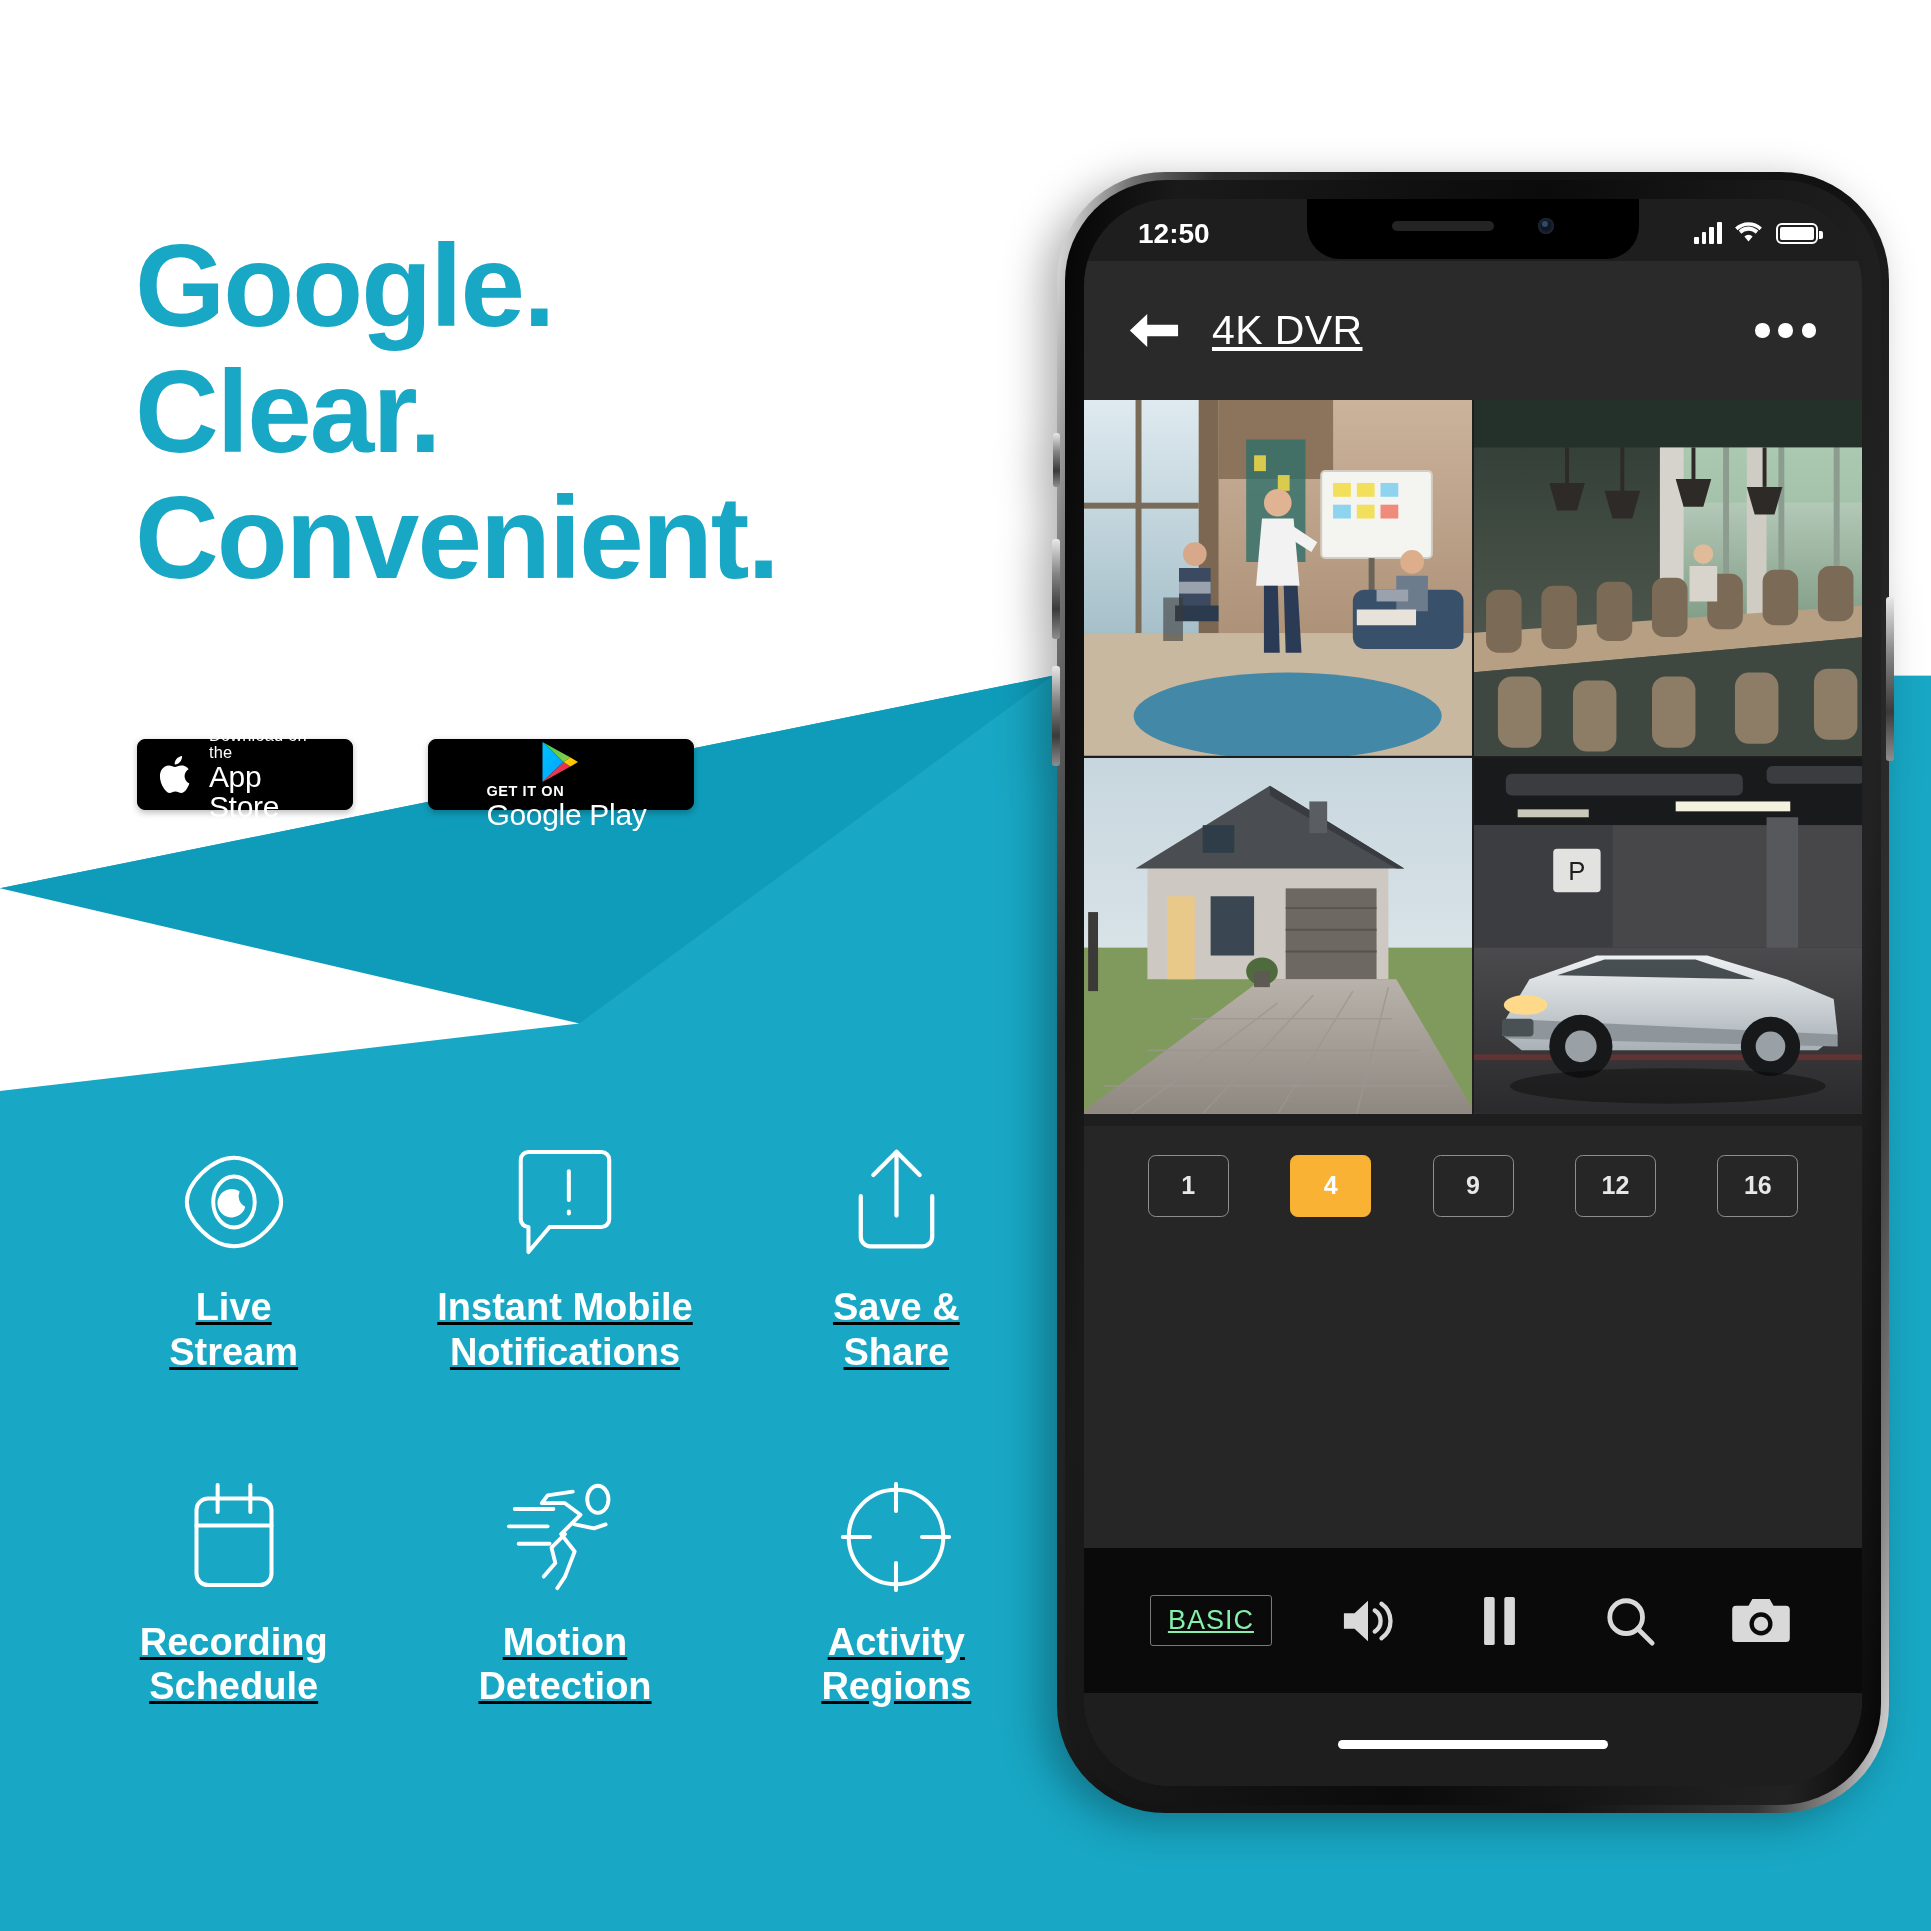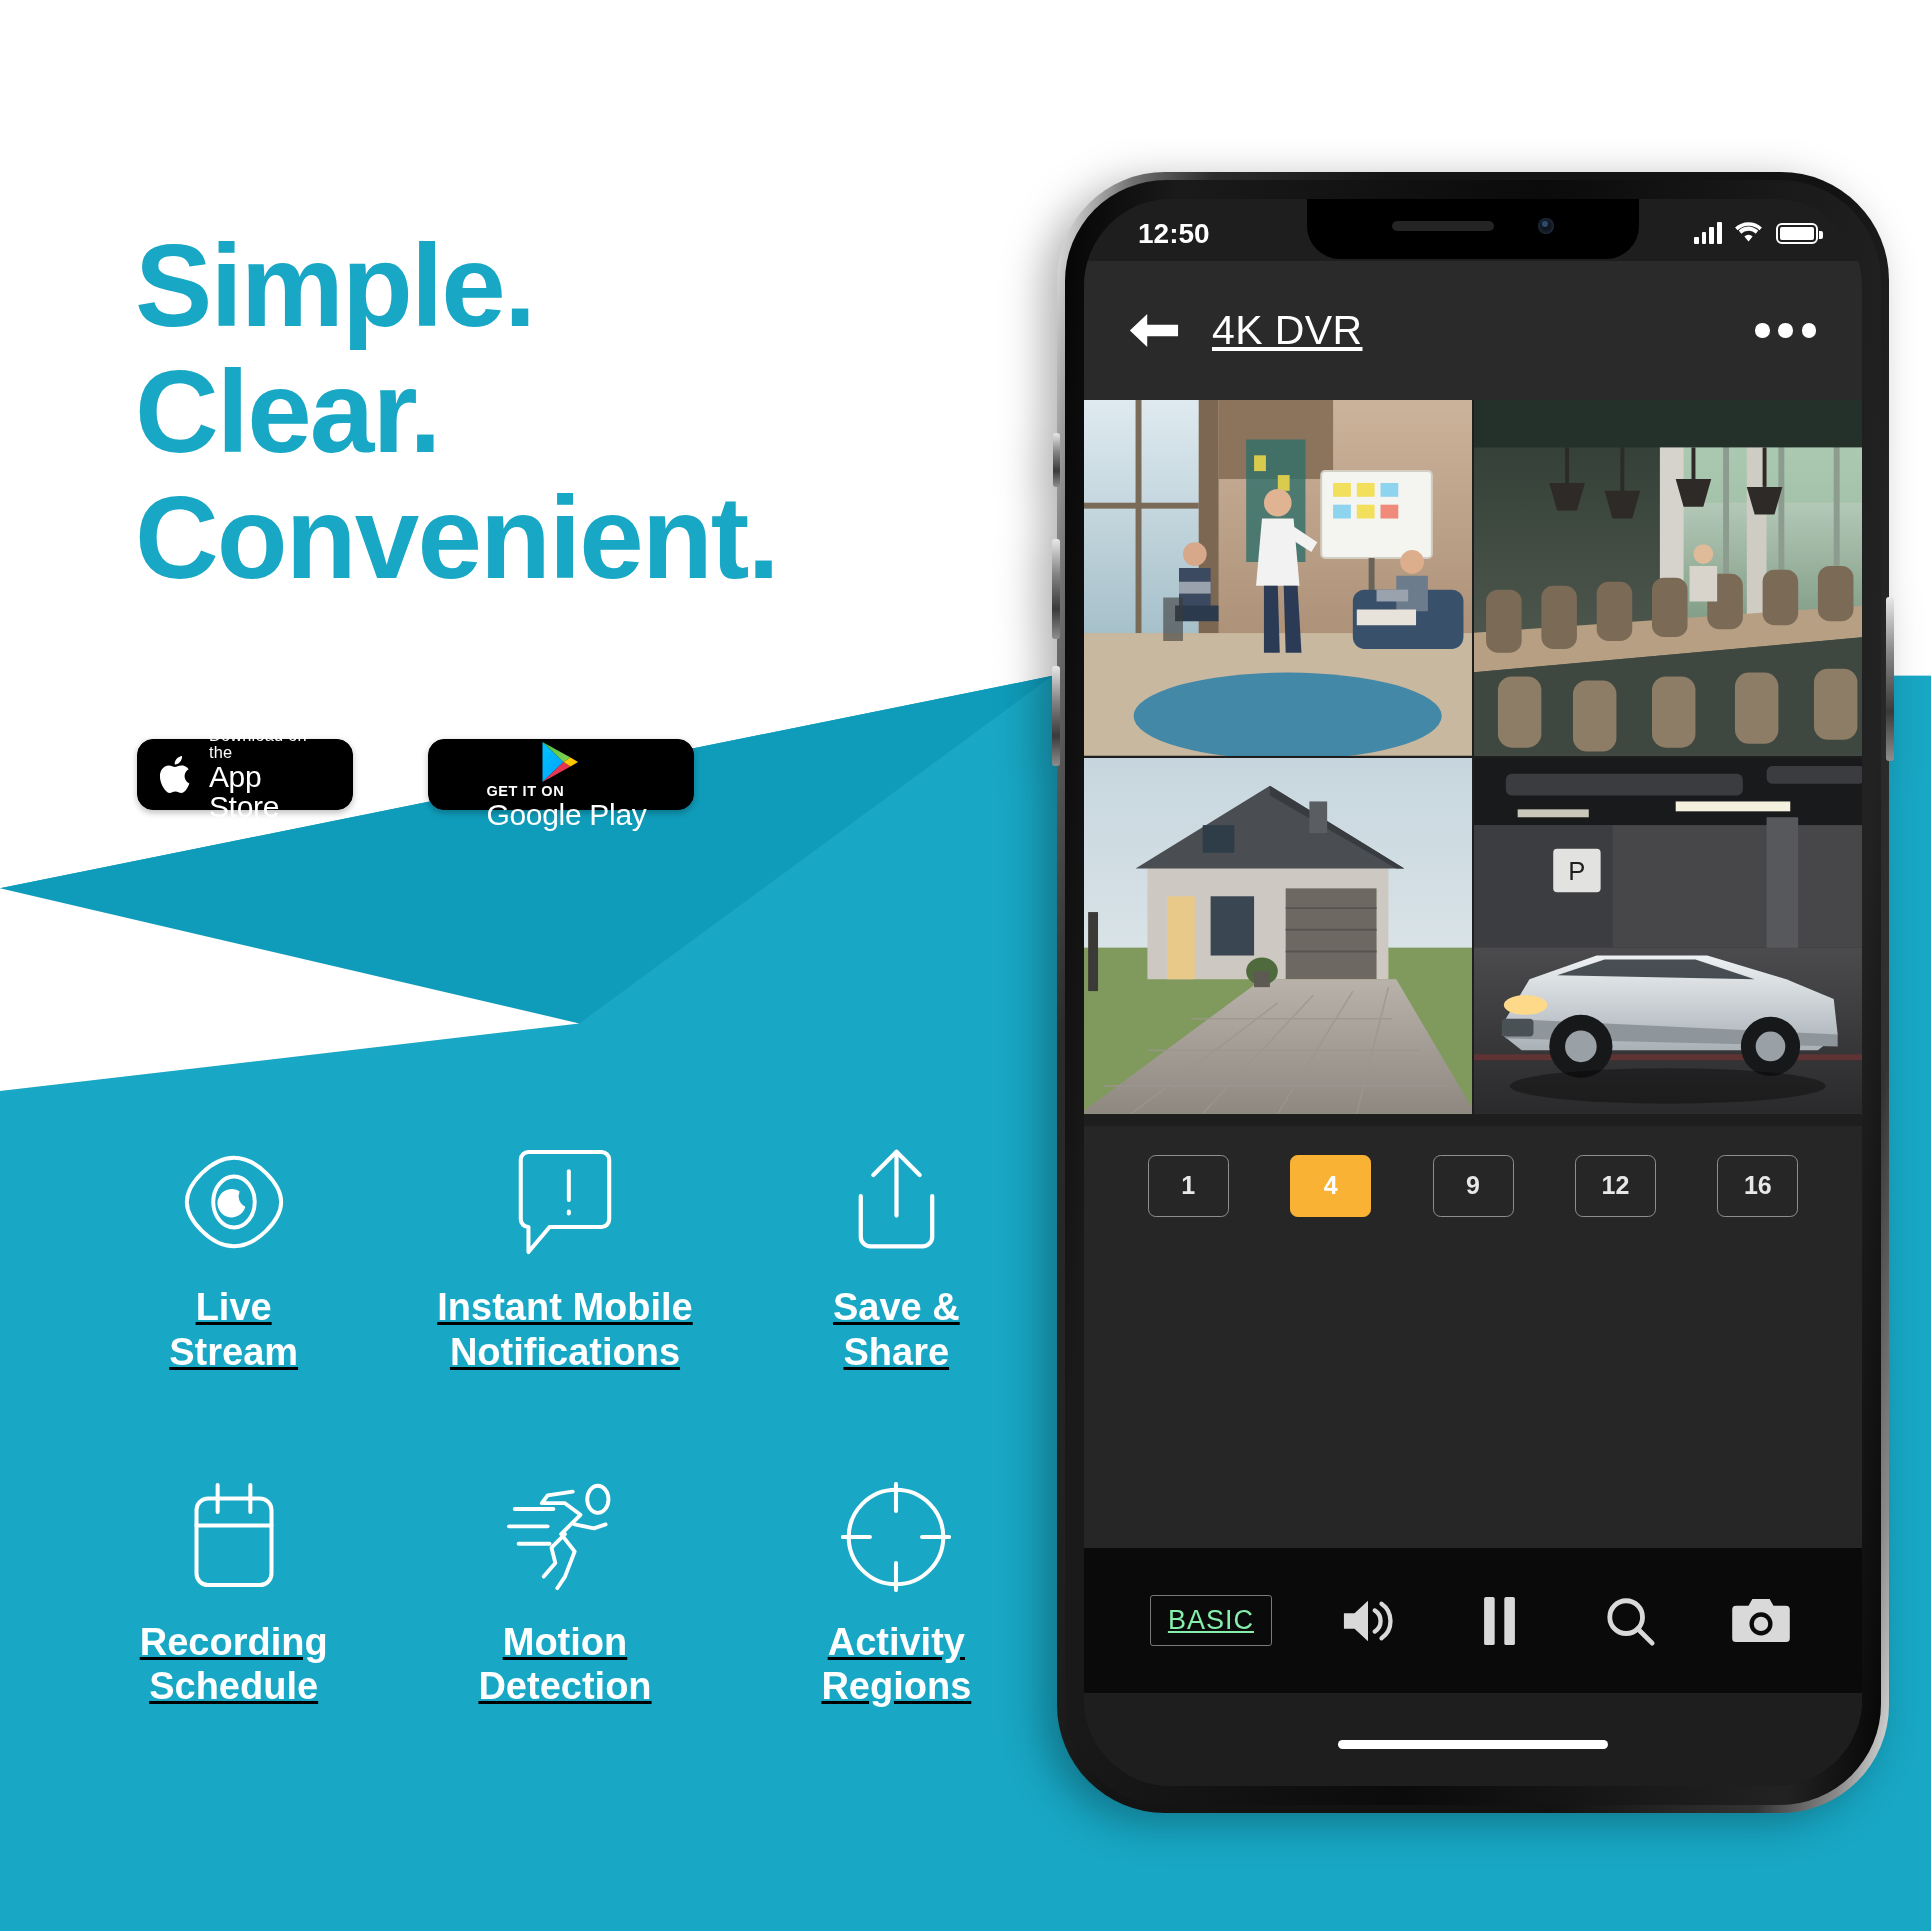--- a/index.html
+++ b/index.html
@@ -34,21 +34,21 @@
   .badges {
     position: absolute;
     left: 137px;
     top: 739px;
     display: flex;
     gap: 75px;
     align-items: flex-start;
   }
   .badge {
     background: #000000;
-    border-radius: 16px;
+    border-radius: 8px;
     display: flex;
     align-items: center;
     box-shadow: 0 2.9px 6.8px rgba(0,0,0,0.25);
     padding: 0 21px 0 19.3px;
     height: 71px;
     border: 1px solid #000;
   }
   .badge-appstore { width: 216px; }
   .badge-google { width: 266px; flex-direction: column; }
   .badge-icon { flex: 0 0 auto; display: flex; align-items: center; justify-content: center; }
@@ -320,21 +320,21 @@
 
     <polygon points="0,920 1090,700 600,1060 0,1130" fill="#0f9cba"></polygon>
 
     <polygon points="0,920 600,1060 0,1130" fill="#ffffff"></polygon>
 
     <rect x="1090" y="700" width="910" height="1300" fill="#18a7c4"></rect>
   </svg>
 </div>
 
 <div class="headline">
-  <div class="headline-line">Simple.</div>
+  <div class="headline-line">Google.</div>
   <div class="headline-line">Clear.</div>
   <div class="headline-line">Convenient.</div>
 </div>
 
 <div class="badges">
 
   <a class="badge badge-appstore">
     <span class="badge-icon">
       <svg width="39" height="46" viewBox="0 0 24 29" fill="#fff">
         <path d="M17.1 15.3c0-3 2.4-4.4 2.5-4.5-1.4-2-3.5-2.3-4.2-2.3-1.8-.2-3.5 1-4.4 1-.9 0-2.3-1-3.8-1-1.9 0-3.7 1.1-4.7 2.9-2 3.5-.5 8.7 1.5 11.5 1 1.4 2.1 3 3.6 2.9 1.4-.1 2-.9 3.7-.9s2.2.9 3.8.9c1.6 0 2.5-1.4 3.5-2.8 1.1-1.6 1.5-3.2 1.5-3.3-.1 0-2.9-1.1-3-4.4zM14.3 6.2c.8-1 1.3-2.3 1.2-3.7-1.2.1-2.6.8-3.4 1.8-.7.9-1.4 2.3-1.2 3.6 1.3.1 2.6-.7 3.4-1.7z"></path>

